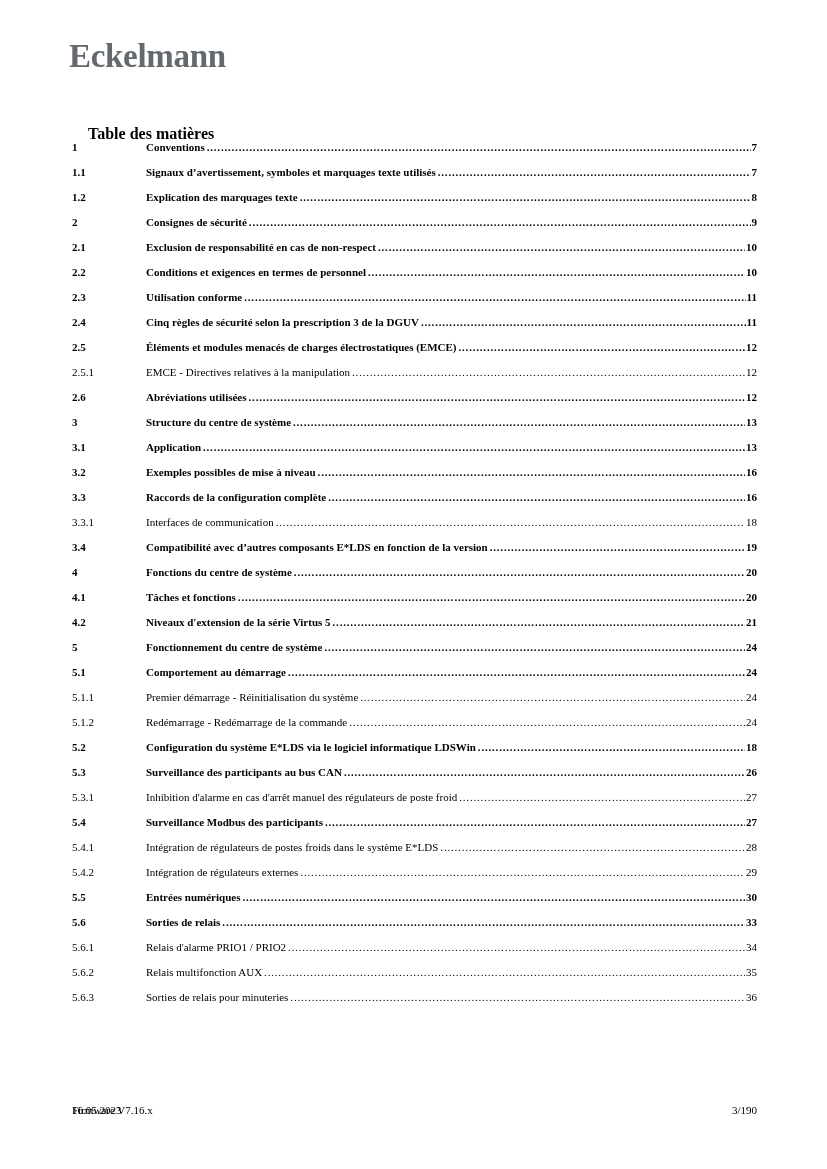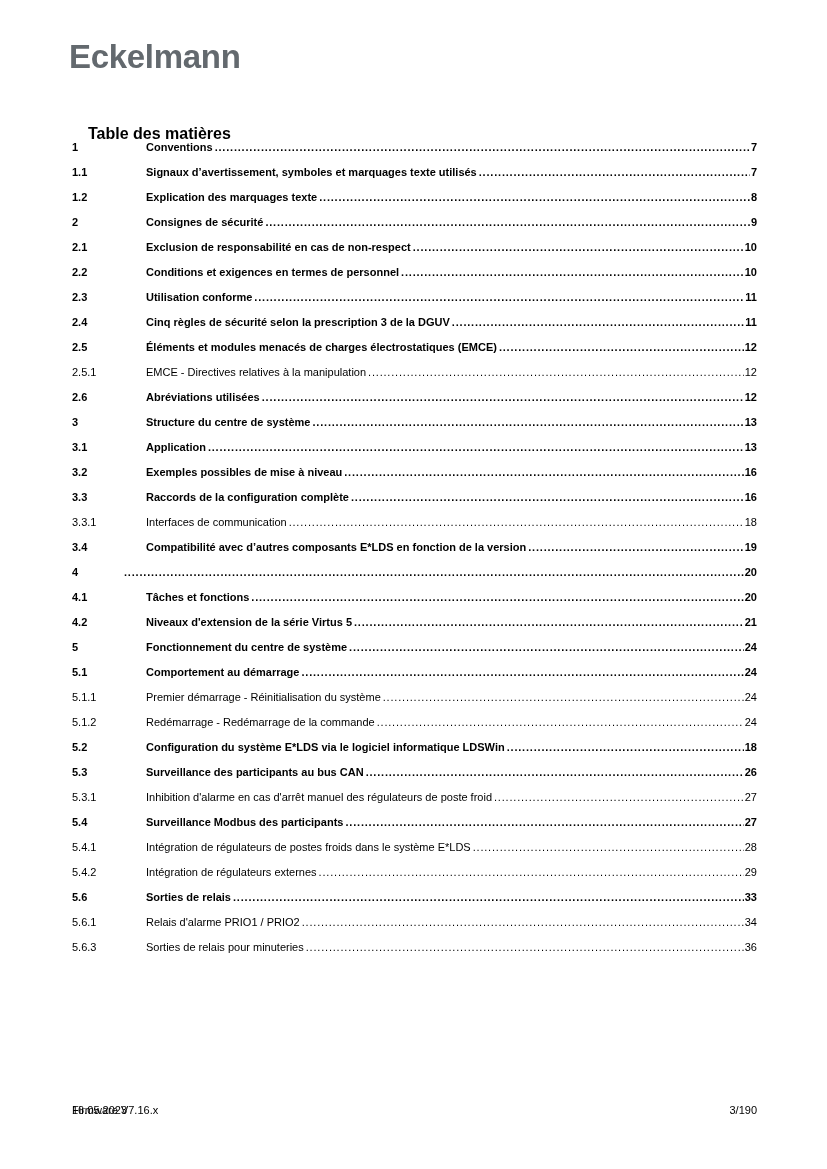--- a/index.html
+++ b/index.html
@@ -2,21 +2,21 @@
 <html><head>
 <meta charset="utf-8">
 <style>
   * { box-sizing: border-box; }
   html, body { margin: 0; padding: 0; background: #ffffff; }
   .page {
     position: relative;
     width: 827px;
     height: 1169px;
     background: #ffffff;
-    font-family: Liberation Sans, sans-serif;
+    font-family: Liberation Serif, serif;
     color: #000000;
     overflow: hidden;
   }
   .logo {
     position: absolute;
     left: 69px;
     top: 40px;
     font-size: 33px;
     font-weight: bold;
     letter-spacing: -0.3px;
@@ -204,20 +204,21 @@
 
   <div class="toc-row bold">
     <span class="toc-num">3.4</span>
     <span class="toc-text">Compatibilité avec d’autres composants E*LDS en fonction de la version</span>
     <span class="toc-dots"></span>
     <span class="toc-page">19</span>
   </div>
 
   <div class="toc-row bold">
     <span class="toc-num">4</span>
+    <span class="toc-text">Fonctions du centre de système</span>
     <span class="toc-dots"></span>
     <span class="toc-page">20</span>
   </div>
 
   <div class="toc-row bold">
     <span class="toc-num">4.1</span>
     <span class="toc-text">Tâches et fonctions</span>
     <span class="toc-dots"></span>
     <span class="toc-page">20</span>
   </div>
@@ -292,37 +293,49 @@
     <span class="toc-page">28</span>
   </div>
 
   <div class="toc-row">
     <span class="toc-num">5.4.2</span>
     <span class="toc-text">Intégration de régulateurs externes</span>
     <span class="toc-dots"></span>
     <span class="toc-page">29</span>
   </div>
 
+  <div class="toc-row bold">
+    <span class="toc-num">5.5</span>
+    <span class="toc-text">Entrées numériques</span>
+    <span class="toc-dots"></span>
+    <span class="toc-page">30</span>
+  </div>
 
 
 
   <div class="toc-row bold">
     <span class="toc-num">5.6</span>
     <span class="toc-text">Sorties de relais</span>
     <span class="toc-dots"></span>
     <span class="toc-page">33</span>
   </div>
 
   <div class="toc-row">
     <span class="toc-num">5.6.1</span>
     <span class="toc-text">Relais d'alarme PRIO1 / PRIO2</span>
     <span class="toc-dots"></span>
     <span class="toc-page">34</span>
   </div>
 
+  <div class="toc-row">
+    <span class="toc-num">5.6.2</span>
+    <span class="toc-text">Relais multifonction AUX</span>
+    <span class="toc-dots"></span>
+    <span class="toc-page">35</span>
+  </div>
 
   <div class="toc-row">
     <span class="toc-num">5.6.3</span>
     <span class="toc-text">Sorties de relais pour minuteries</span>
     <span class="toc-dots"></span>
     <span class="toc-page">36</span>
   </div>
 </div>
 
   <div class="footer">

